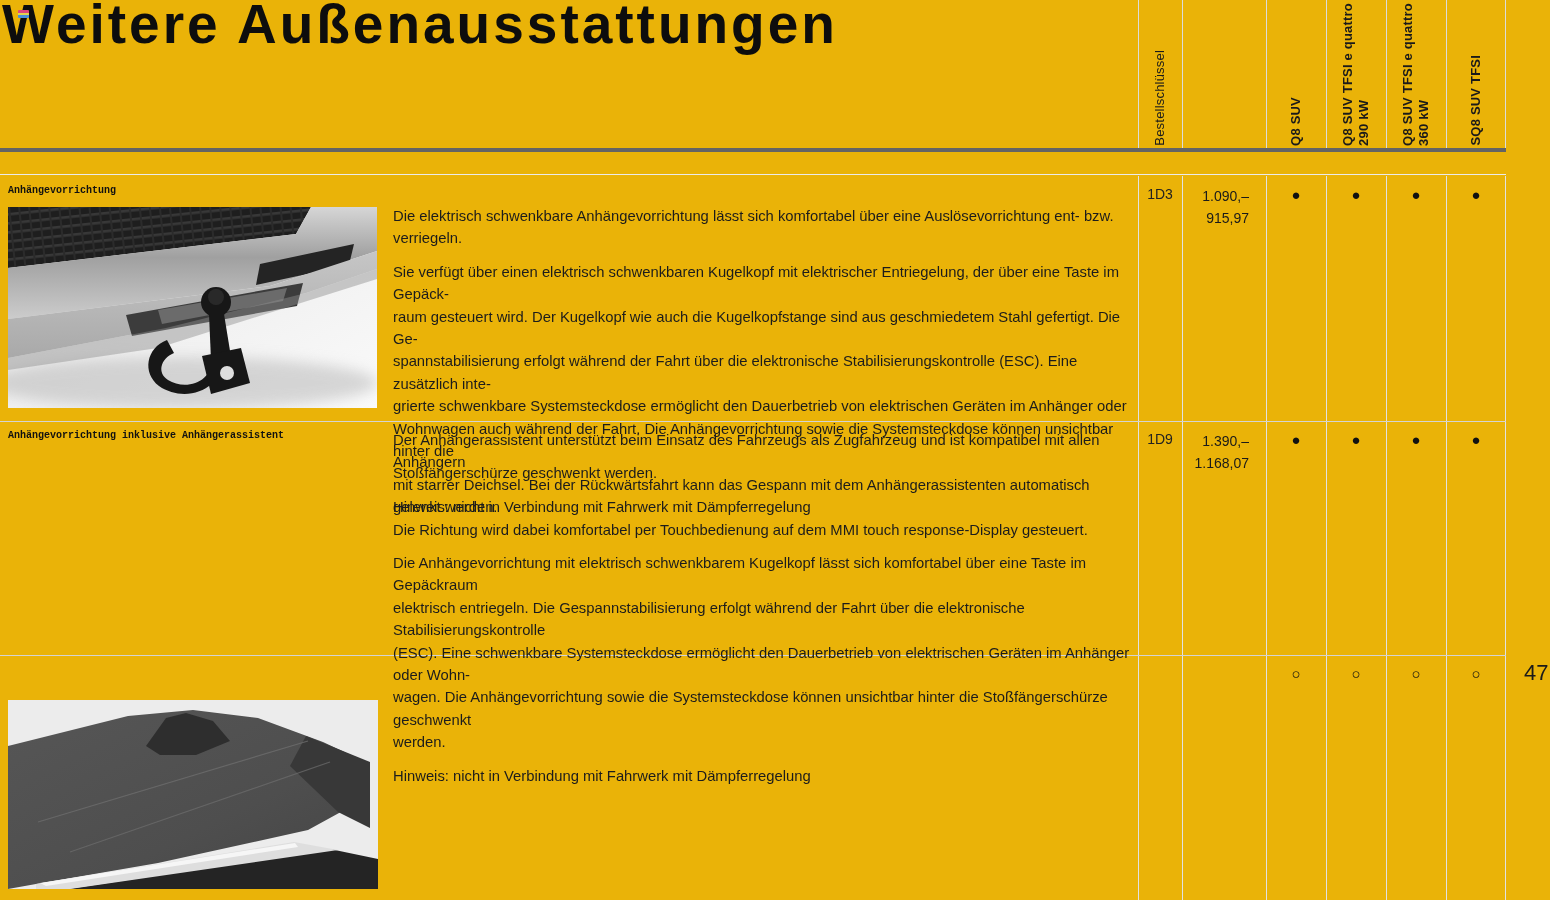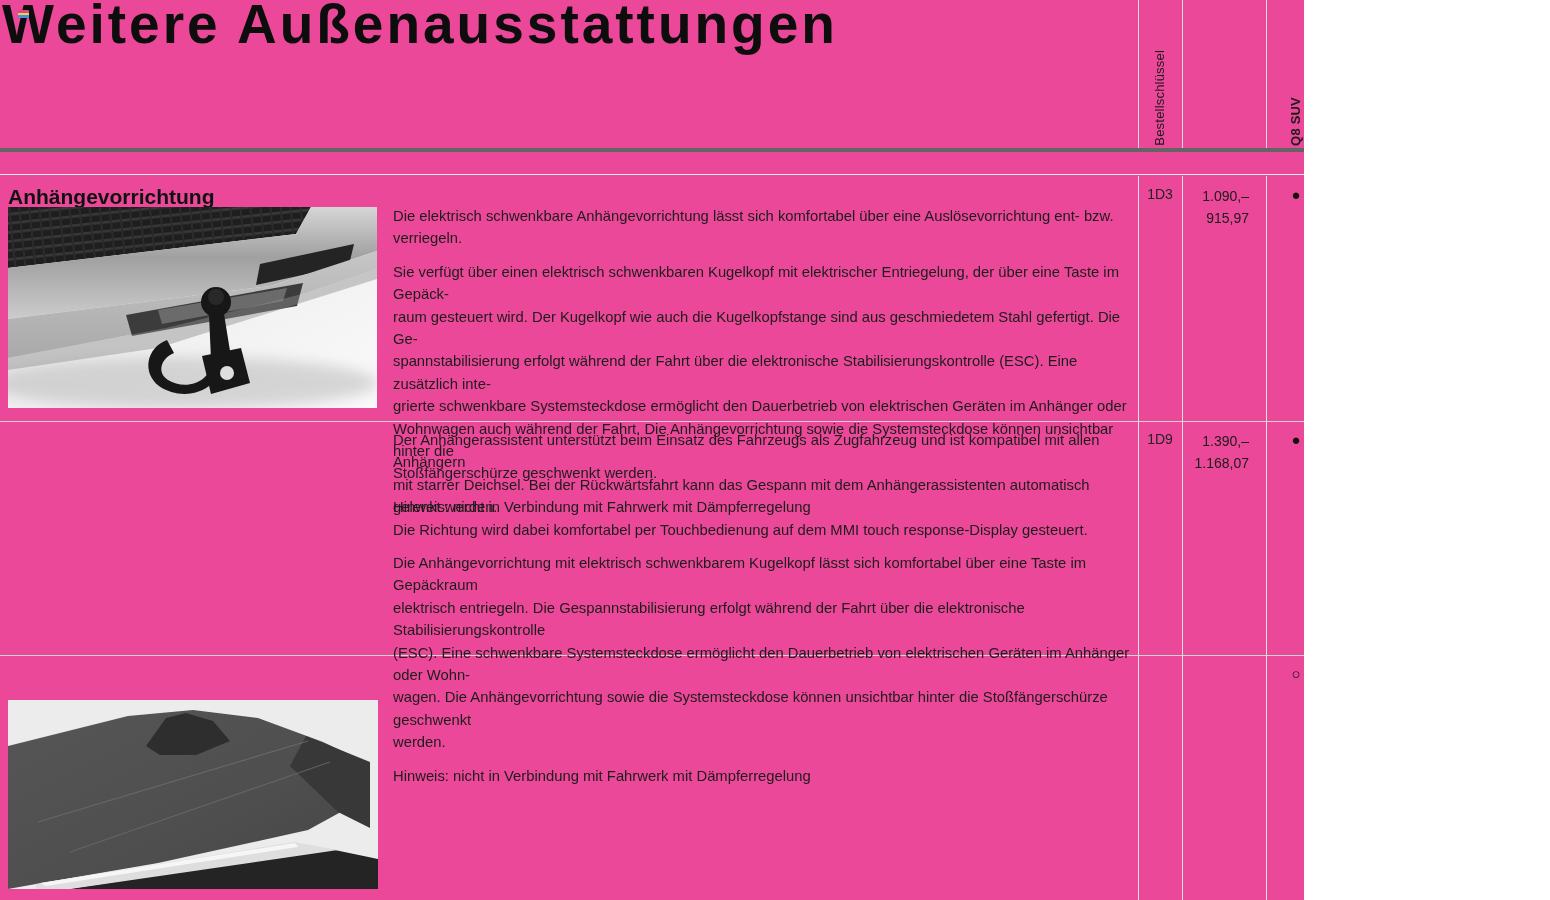--- a/index.html
+++ b/index.html
@@ -1,16 +1,16 @@
 <!DOCTYPE html>
 <html lang="de"><head>
 <meta charset="utf-8">
 <style>
   html,body{margin:0;padding:0;background:#fff;}
-  .page{position:relative;width:1304px;height:900px;background:#ec4899;overflow:hidden;
+  .page{position:relative;width:1550px;height:900px;background:#eab308;overflow:hidden;
         font-family:"Liberation Sans", sans-serif;color:#1a1a1a;}
 
   
   .title{position:absolute;left:2px;top:-8px;font-size:55px;font-weight:bold;
          letter-spacing:3px;color:#0d0d0d;white-space:nowrap;}
   .artifact{position:absolute;left:18px;top:10px;width:11px;height:8px;border-radius:1px;
             background:linear-gradient(#e0457b 0 33%,#e3d34f 33% 66%,#4a90d9 66% 100%);}
 
   
   .vline{position:absolute;width:1px;background:#dcdcdc;}
@@ -22,21 +22,21 @@
   
   .vcol{position:absolute;top:0;height:146px;display:flex;align-items:flex-end;justify-content:center;}
   .vhead{writing-mode:vertical-rl;transform:rotate(180deg);font-size:13px;font-weight:bold;
          line-height:16px;white-space:pre-line;letter-spacing:.2px;}
   .vhead.reg{font-weight:normal;}
   .eurhead{position:absolute;left:1187px;top:49px;width:76px;font-size:13.5px;line-height:22.3px;}
   .eurhead .b{font-weight:bold;white-space:pre-line;}
   .eurhead .r{font-weight:normal;white-space:pre-line;}
 
   
-  .rowtitle{position:absolute;left:8px;font-size:21px;font-weight:bold;color:#111;}
+  .rowtitle{position:absolute;left:8px;font-size:10px;font-weight:bold;color:#111;font-family:Liberation Mono, monospace;}
   .desc{position:absolute;left:393px;width:740px;font-size:14.8px;line-height:22.4px;color:#1c1c1c;}
   .desc p{margin:0 0 11px 0;white-space:pre-line;}
   .desc p.last{margin-bottom:0;}
   .code{position:absolute;left:1138px;width:44px;text-align:center;font-size:14px;color:#222;}
   .price{position:absolute;left:1186px;width:63px;text-align:right;font-size:14px;line-height:22px;}
   .price .p1{font-weight:normal;}
   .mark{position:absolute;width:60px;text-align:center;font-size:15px;line-height:16px;color:#111;}
   .pagenum{position:absolute;left:1524px;top:660px;font-size:22px;color:#1a1a1a;}
 
   .photo{position:absolute;left:8px;}
@@ -149,20 +149,21 @@
   <div class="code" style="top:186px">1D3</div>
   <div class="price" style="top:185px">
     <div class="p1">1.090,–</div>
     <div class="p2">915,97</div>
   </div>
   <span class="mark" style="left:1266px;top:187px">●</span>
   <span class="mark" style="left:1326px;top:187px">●</span>
   <span class="mark" style="left:1386px;top:187px">●</span>
   <span class="mark" style="left:1446px;top:187px">●</span>
 
+  <div class="rowtitle" style="top:430px">Anhängevorrichtung inklusive Anhängerassistent</div>
 
   <div class="desc" style="top:429px">
     <p>Der Anhängerassistent unterstützt beim Einsatz des Fahrzeugs als Zugfahrzeug und ist kompatibel mit allen Anhängern
 mit starrer Deichsel. Bei der Rückwärtsfahrt kann das Gespann mit dem Anhängerassistenten automatisch gelenkt werden.
 Die Richtung wird dabei komfortabel per Touchbedienung auf dem MMI touch response-Display gesteuert.</p>
     <p>Die Anhängevorrichtung mit elektrisch schwenkbarem Kugelkopf lässt sich komfortabel über eine Taste im Gepäckraum
 elektrisch entriegeln. Die Gespannstabilisierung erfolgt während der Fahrt über die elektronische Stabilisierungskontrolle
 (ESC). Eine schwenkbare Systemsteckdose ermöglicht den Dauerbetrieb von elektrischen Geräten im Anhänger oder Wohn-
 wagen. Die Anhängevorrichtung sowie die Systemsteckdose können unsichtbar hinter die Stoßfängerschürze geschwenkt
 werden.</p>

